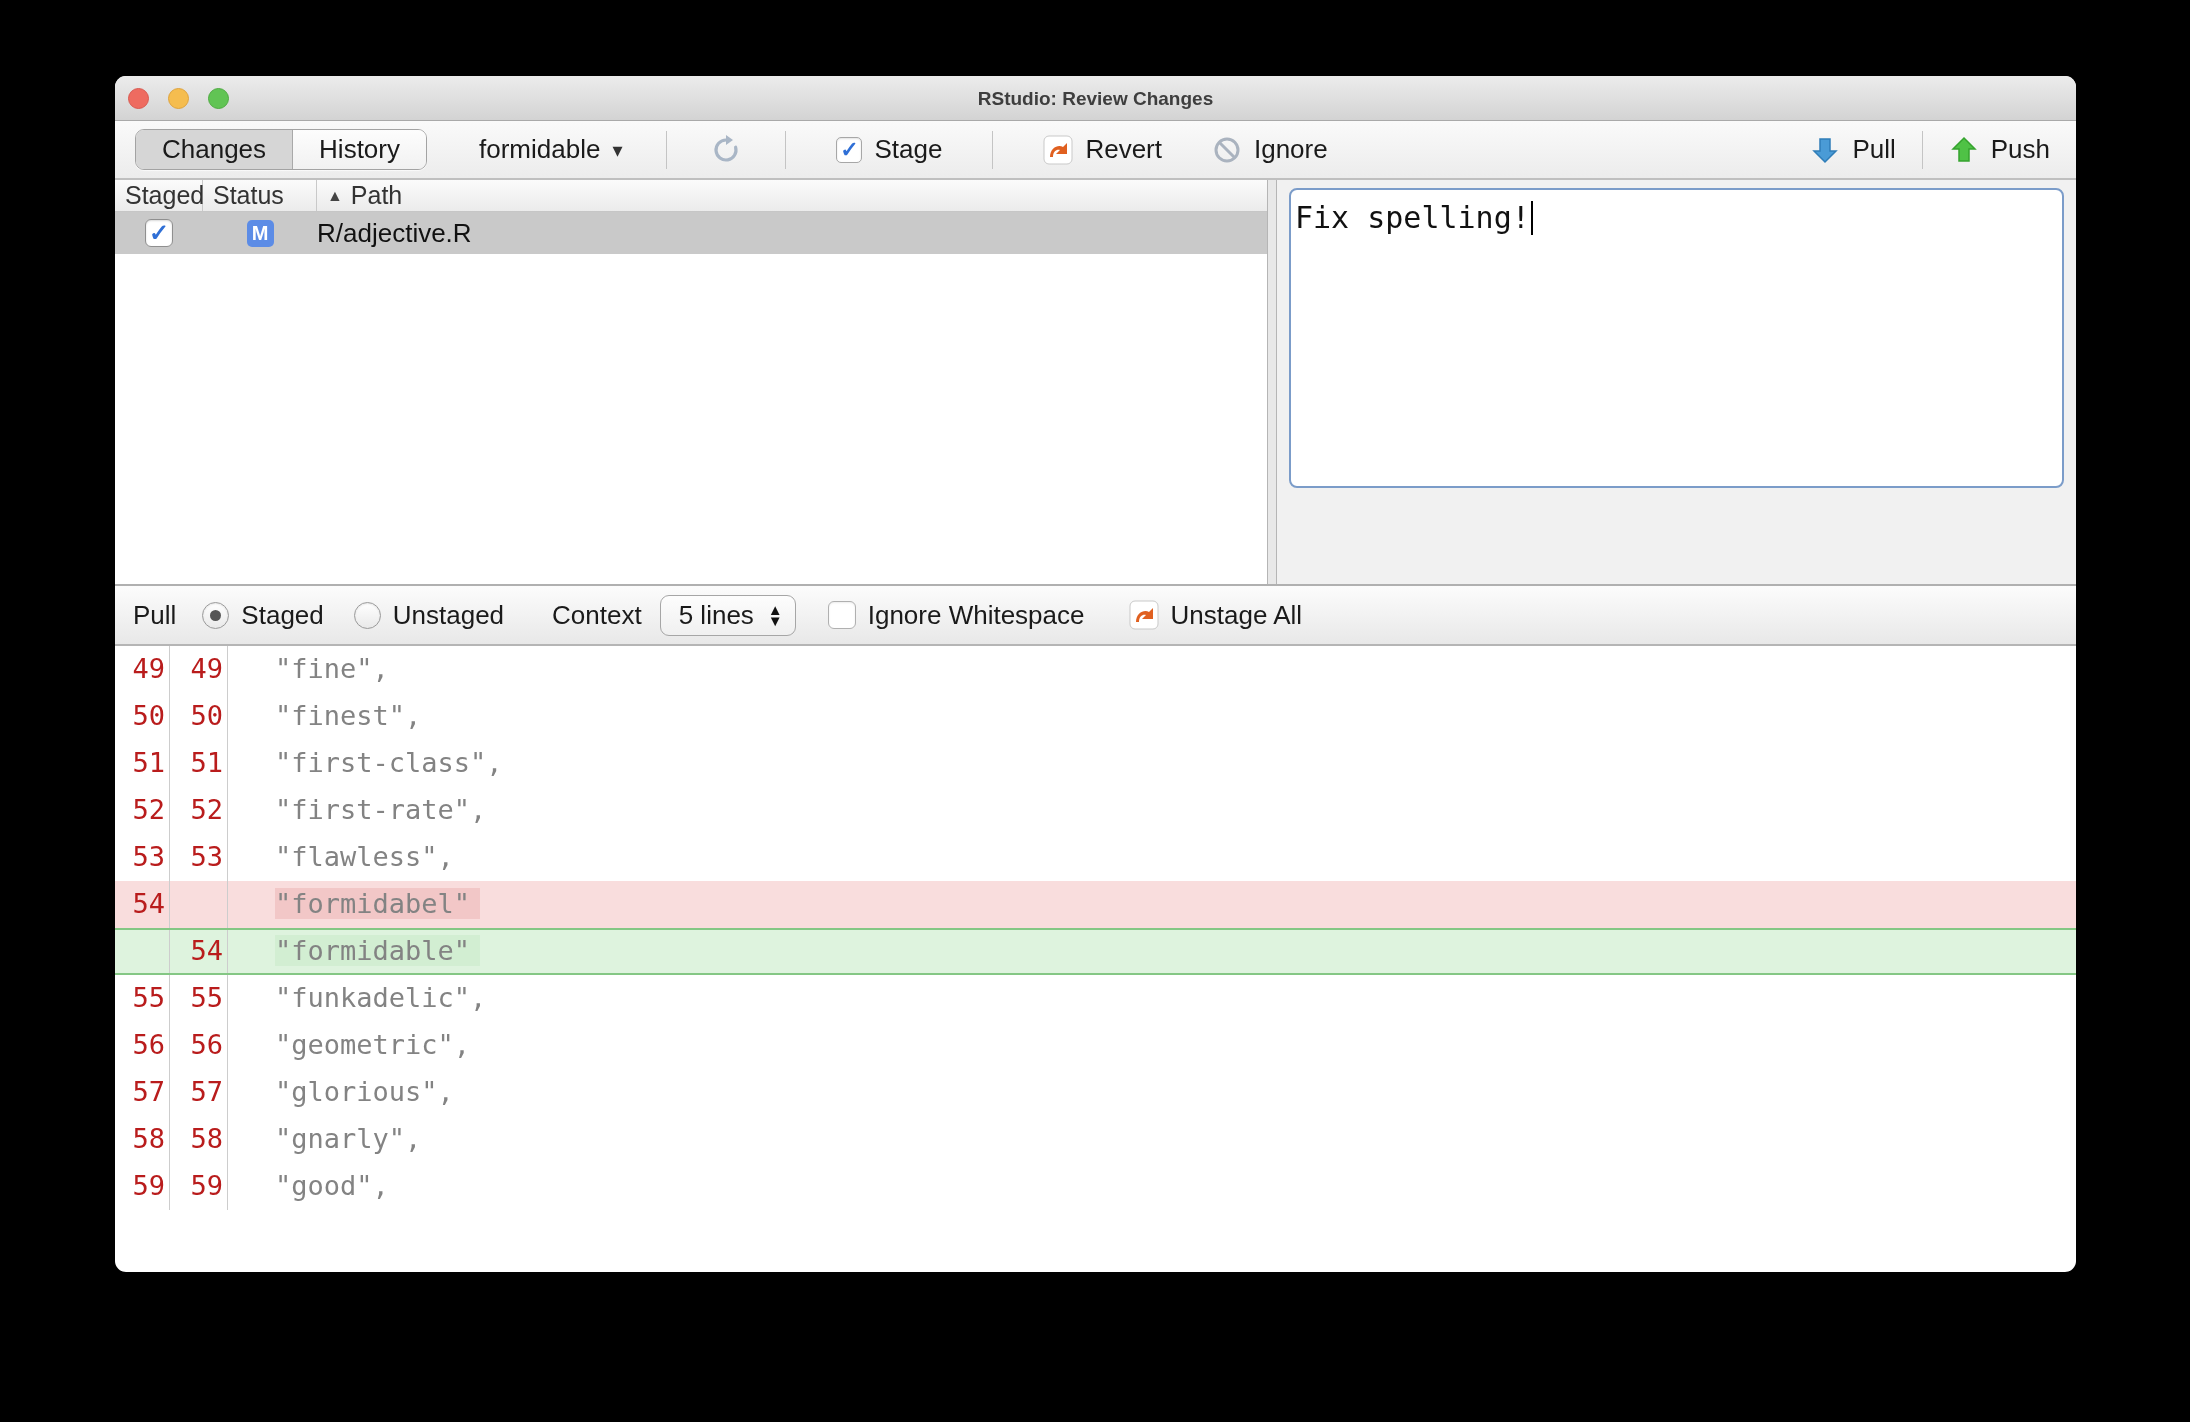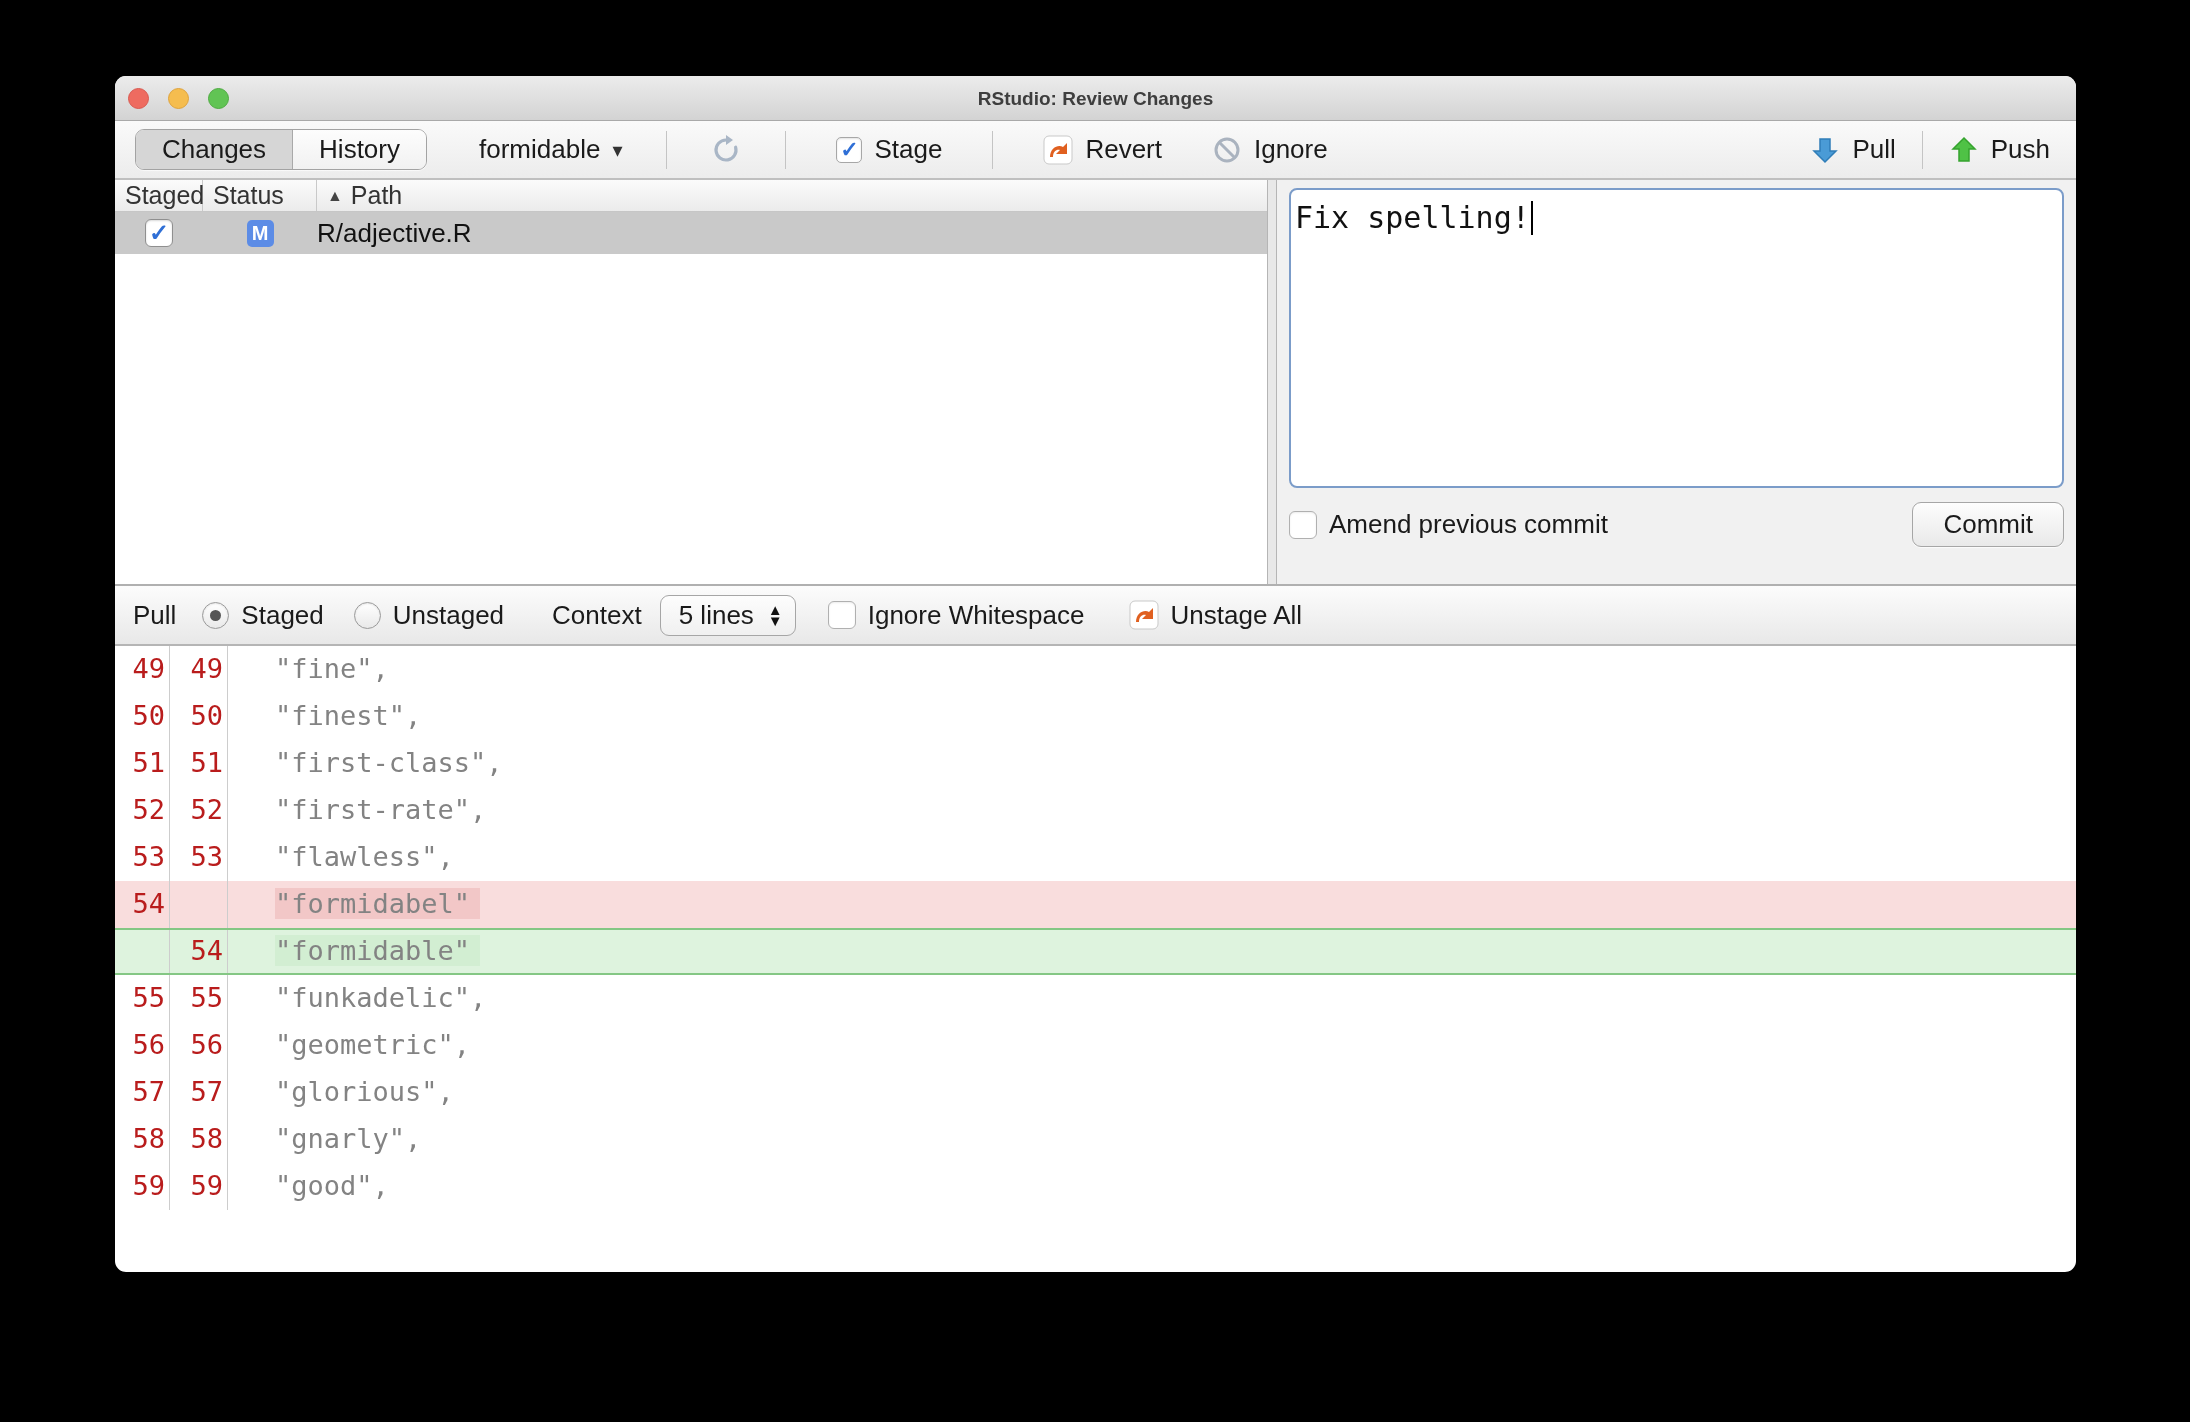--- a/index.html
+++ b/index.html
@@ -211,27 +211,20 @@
           </div>
         </div>
     </div>
 
     <div class="splitter"></div>
 
     <div class="commit-pane">
       <div class="cm-box">
         <span>Fix spelling!</span><span class="caret-bar"></span>
       </div>
-      <div class="cm-foot">
-        <div class="cm-amend">
-          <span class="chk-plain"></span>
-          <span>Amend previous commit</span>
-        </div>
-        <button class="commit-btn">Commit</button>
-      </div>
     </div>
   </div>
 
   <div class="show-bar">
     <span>Pull</span>
     <div class="sb-item" style="margin-left:26px;">
       <span class="radio">
           <span class="dot"></span>
         </span>
       <span>Staged</span>

